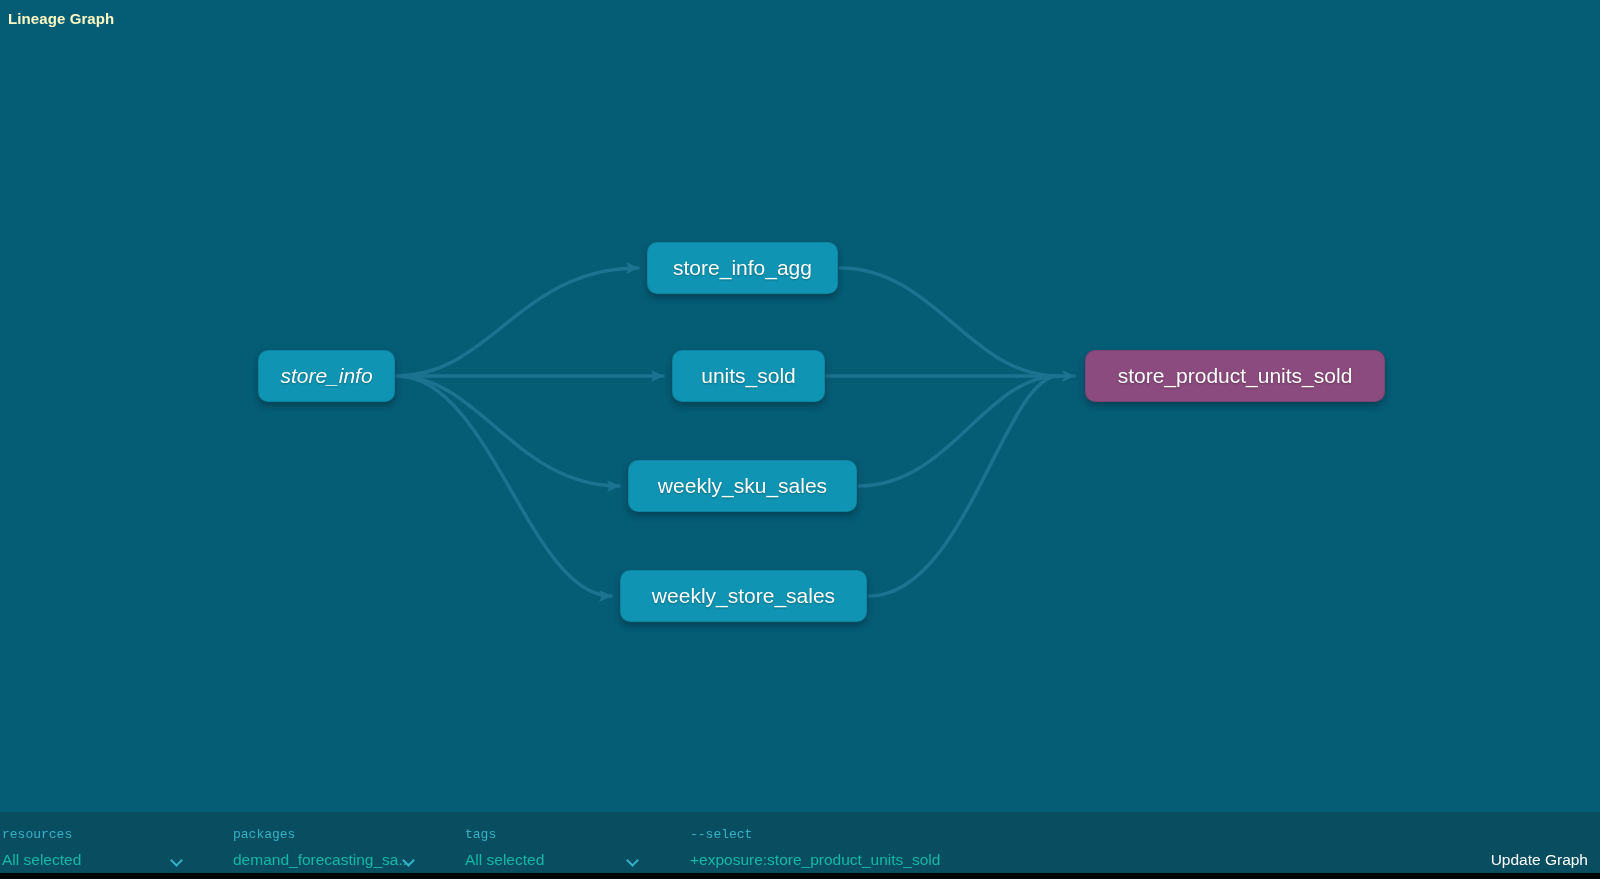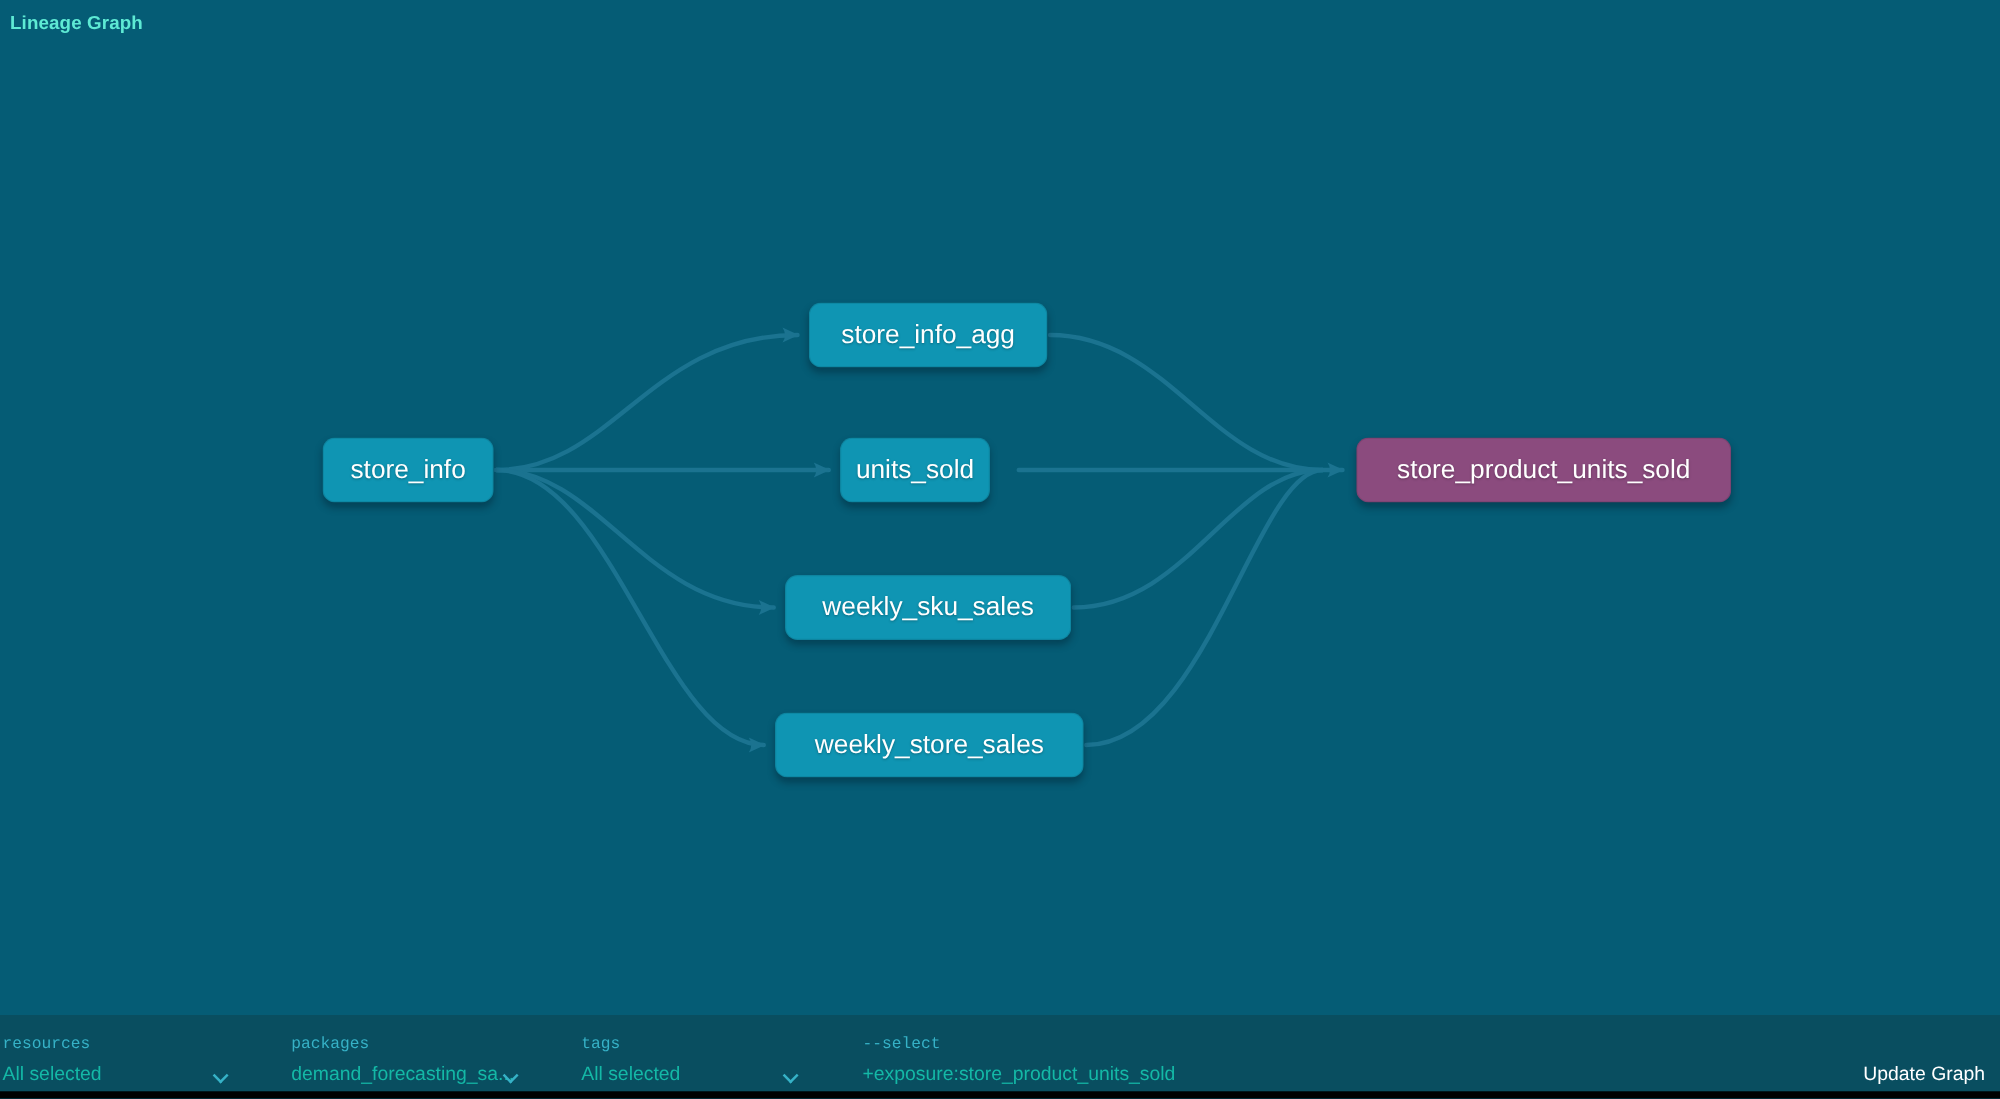--- a/index.html
+++ b/index.html
@@ -15,42 +15,42 @@
   *{margin:0;padding:0;box-sizing:border-box;}
   html,body{width:1600px;height:879px;overflow:hidden;}
   body{
     background:var(--background);
     font-family:"Liberation Sans", sans-serif;
     position:relative;
     color:var(--text);
   }
   .page-title{
     position:absolute;left:8px;top:10px;
-    font-size:15px;font-weight:bold;color:#5eead4;
+    font-size:15px;font-weight:bold;color:#fef9c3;
     letter-spacing:.1px;
   }
   .graph-area{position:absolute;inset:0;}
   svg.edges{position:absolute;left:0;top:0;}
   path.edge{fill:none;stroke:var(--edge);stroke-width:3.5;stroke-linecap:round;}
   .arrowhead{fill:var(--edge);stroke:none;}
   .node{
     position:absolute;
     display:flex;align-items:center;justify-content:center;
     height:52px;border-radius:10px;
     font-size:21px;color:#fff;white-space:nowrap;
     background:var(--node_model);
     border:1px solid rgba(0,0,0,0.10);
     box-shadow:0 4px 6px rgba(0,30,45,0.40);
     text-shadow:0 1px 2px rgba(0,0,0,0.30);
     cursor:pointer;
   }
   .node.exposure{background:var(--node_exposure);}
-  .n-store_info{left:258px;top:350px;width:137px;}
+  .n-store_info{left:258px;top:350px;width:137px;font-style:italic;}
   .n-store_info_agg{left:647px;top:242px;width:191px;}
-  .n-units_sold{left:672px;top:350px;width:120px;}
+  .n-units_sold{left:672px;top:350px;width:153px;}
   .n-weekly_sku_sales{left:628px;top:460px;width:229px;}
   .n-weekly_store_sales{left:620px;top:570px;width:247px;}
   .n-store_product_units_sold{left:1085px;top:350px;width:300px;}
 
   .toolbar{
     position:absolute;left:0;top:812px;width:1600px;height:61px;
     background:var(--toolbar_bg);
   }
   .tb-field{position:absolute;top:0;height:61px;}
   .tb-label{

